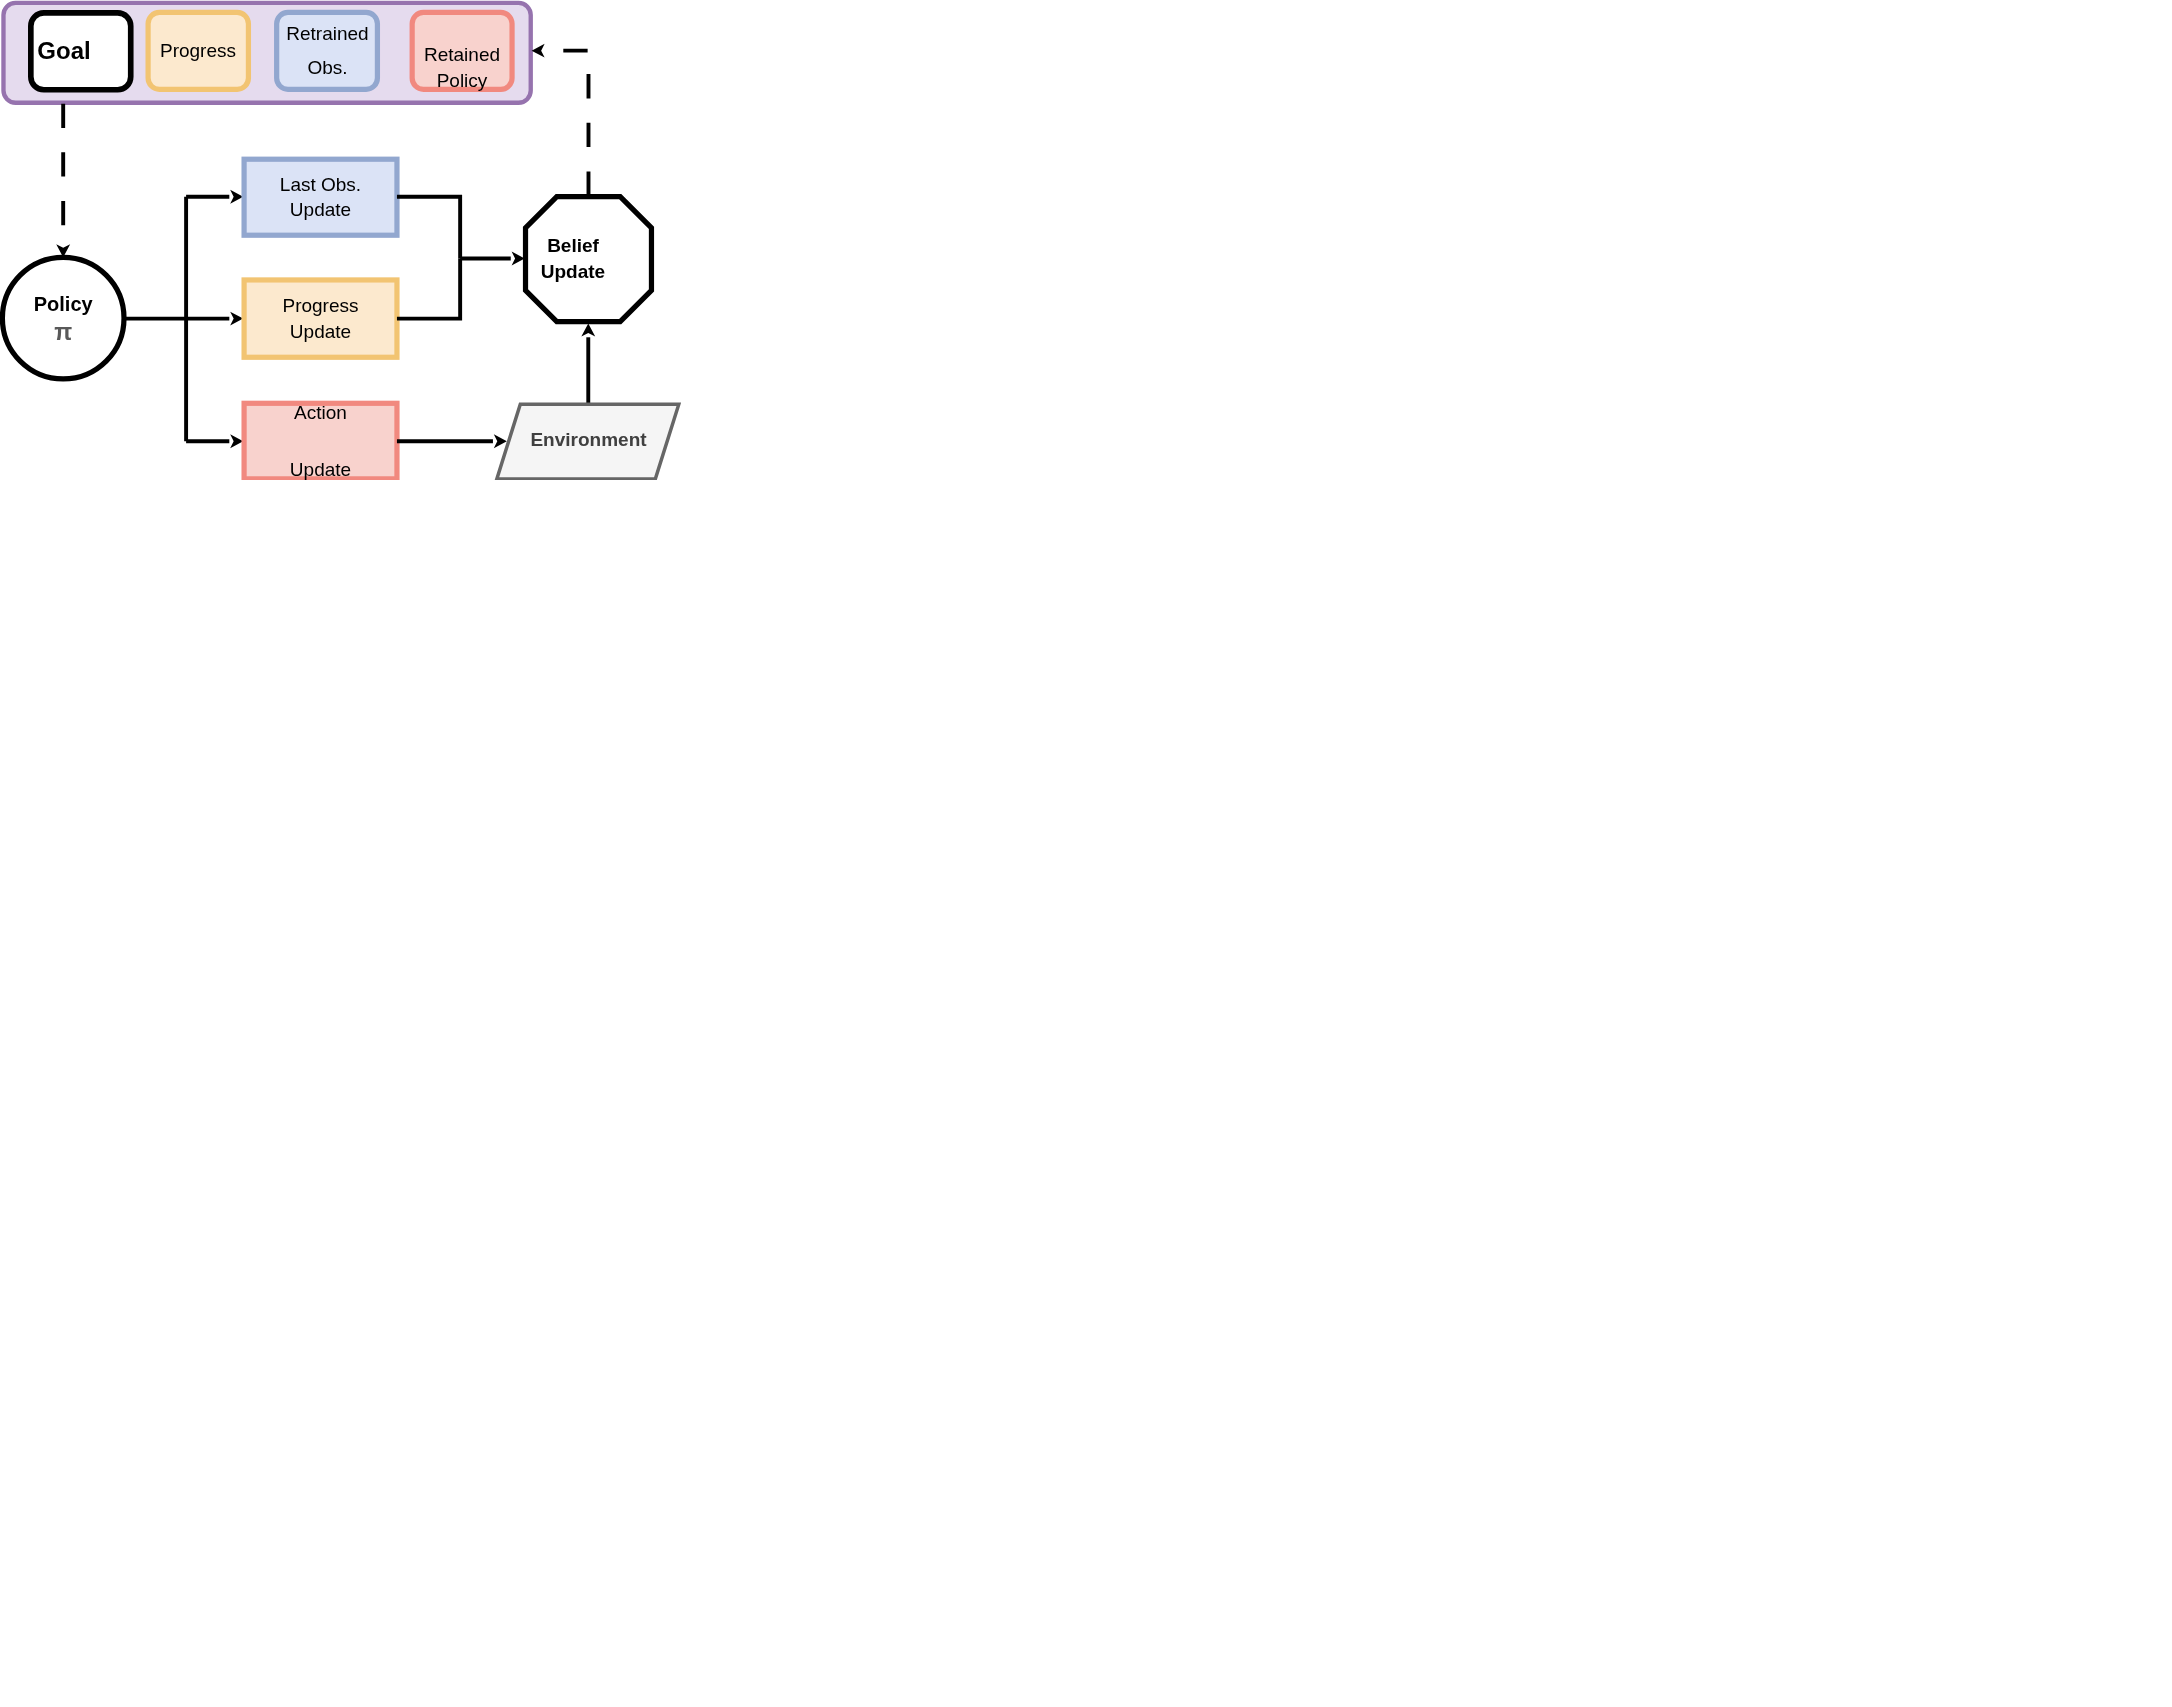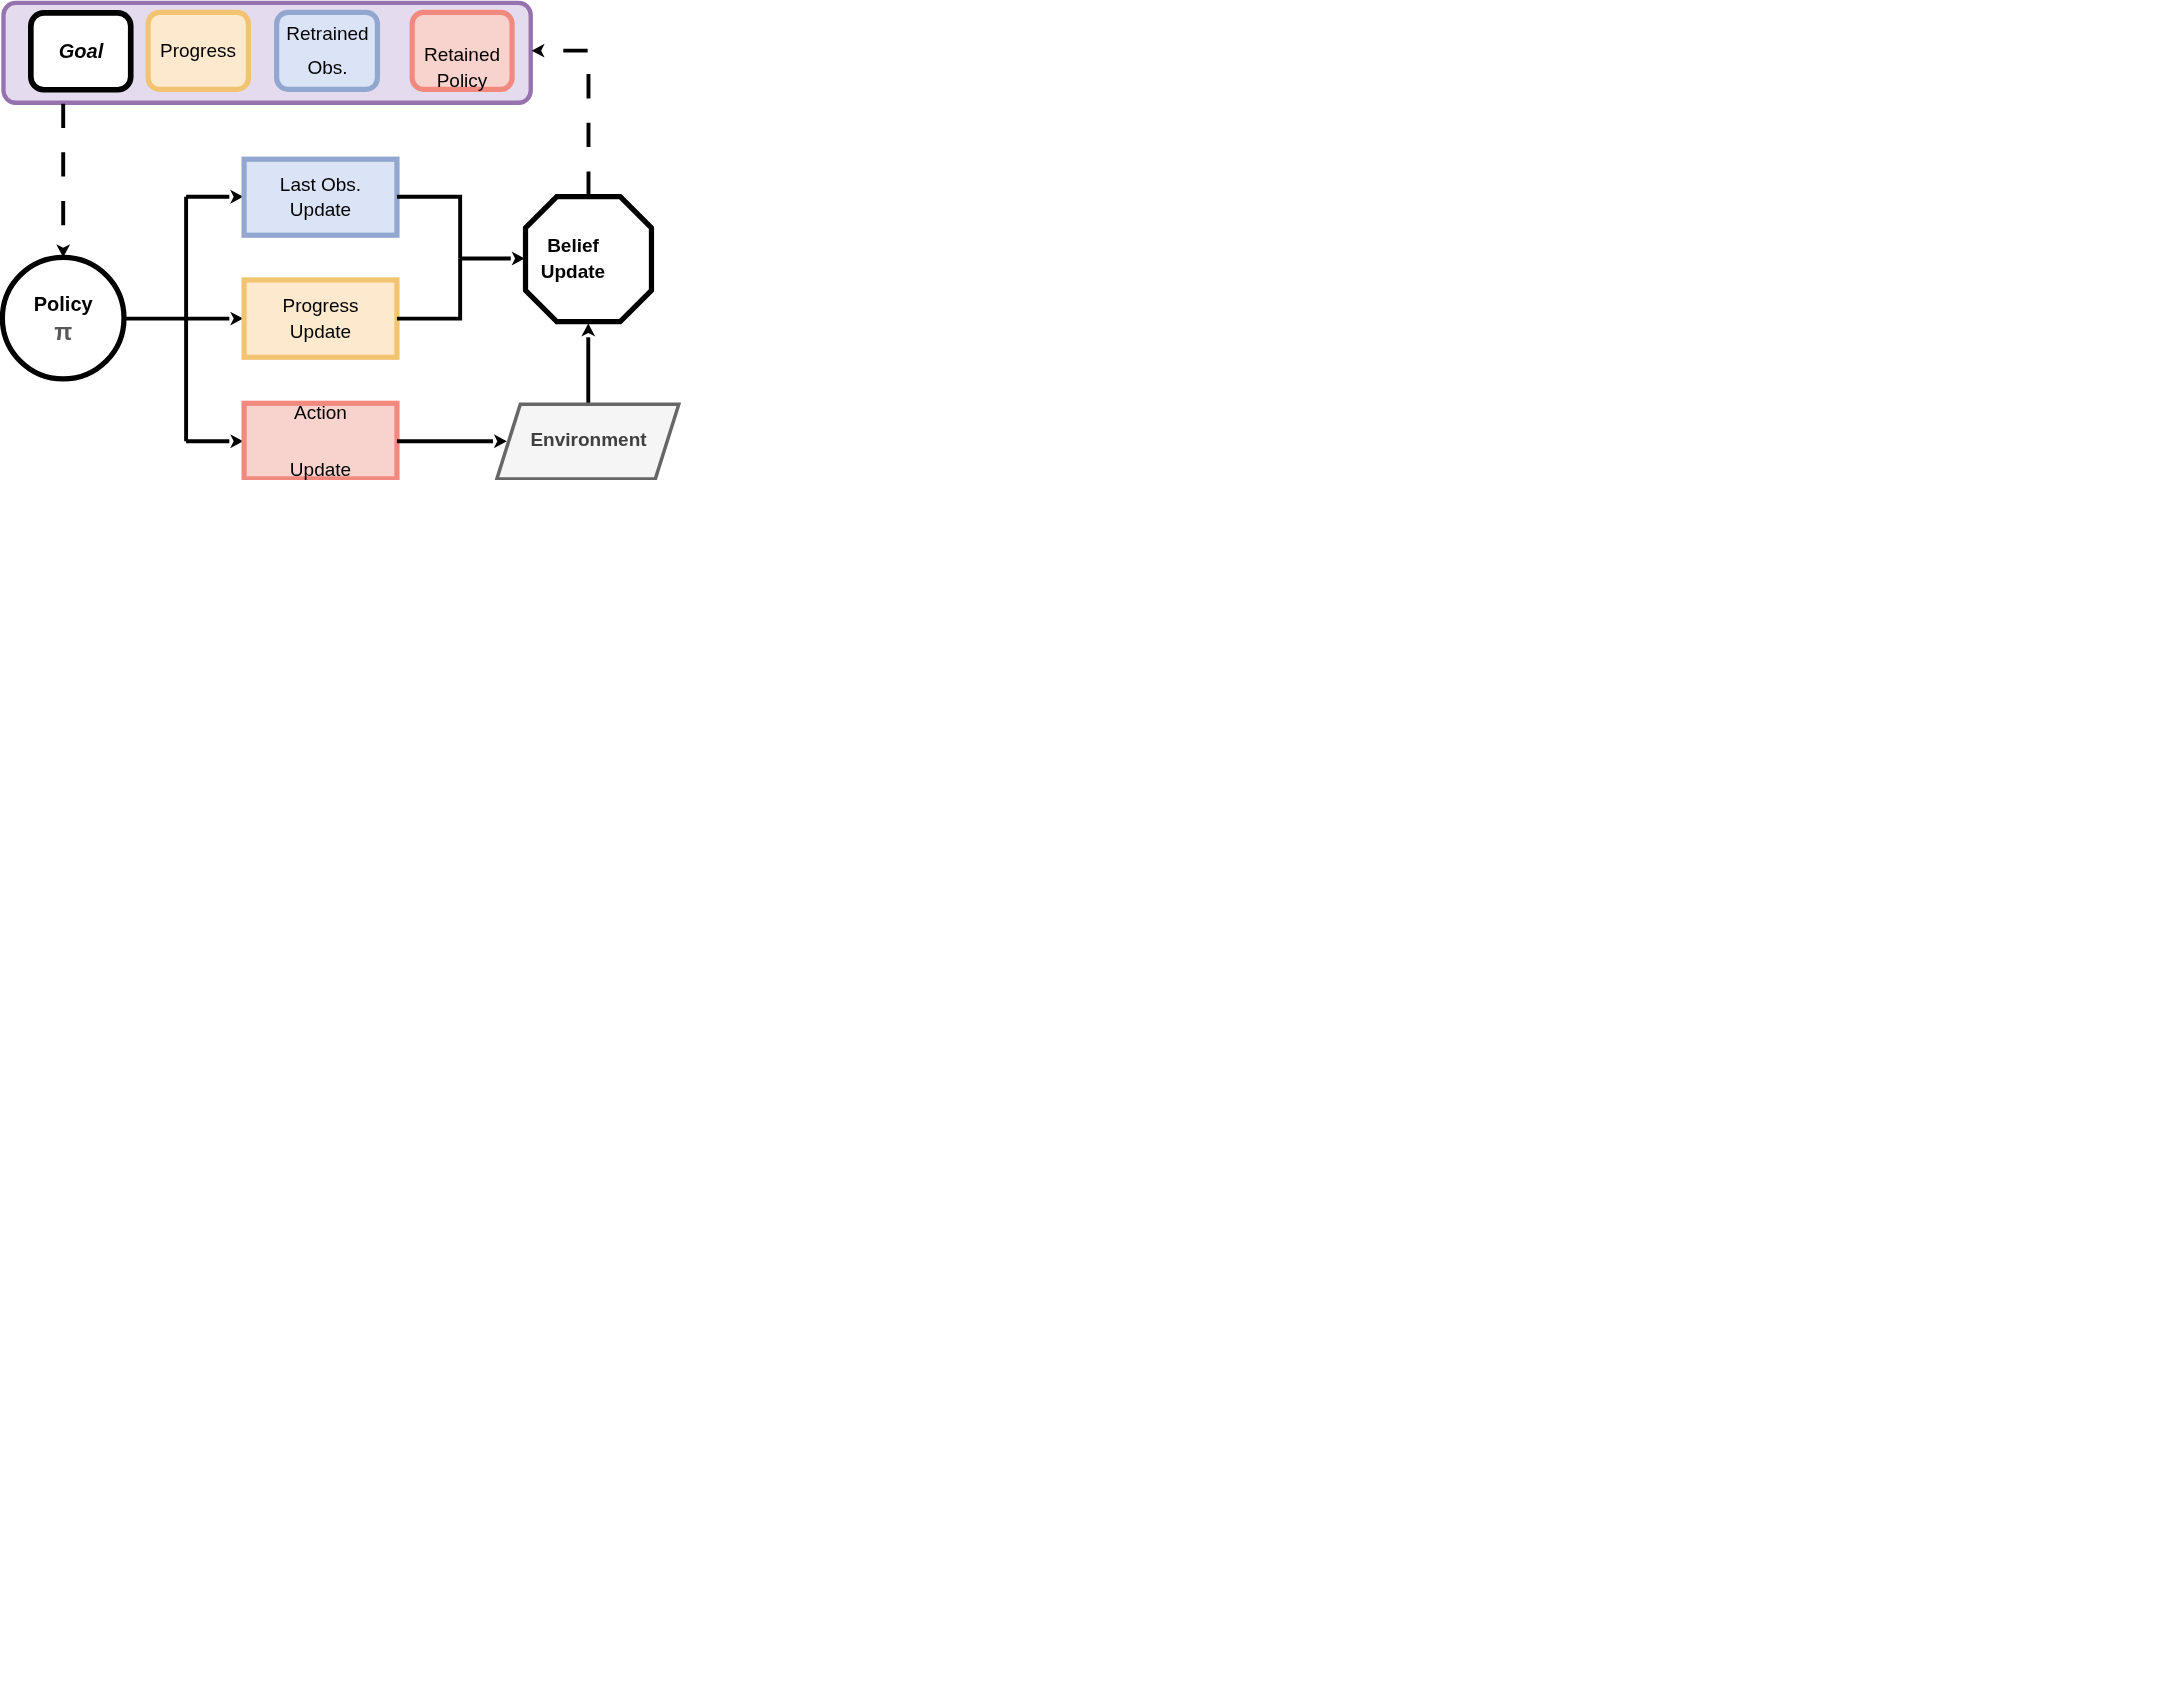--- a/index.html
+++ b/index.html
@@ -79,21 +79,21 @@
     <polygon points="1167,1015.5 1137,999.5 1145,1015.5 1137,1031.5" class="head"></polygon>
 
     <path d="M1354.5 928 V776" class="wire"></path>
     <polygon points="1354.5,744 1338.5,774 1354.5,766 1370.5,774" class="head"></polygon>
 
     <polygon points="1282,452 1428,452 1500,524 1500,668 1428,740 1282,740 1210,668 1210,524" class="shape-plain" stroke-width="11"></polygon>
 
     <polygon points="1198,930 1563,930 1509,1102 1144,1102" class="shape-env"></polygon>
   </svg>
 
-  <div class="label bold" style="left:31px; top:12.6px; width:100px; height:77px; font-size:20px;font-style:italic;">
+  <div class="label bold" style="left:14px; top:12.6px; width:100px; height:77px; font-size:24px;">
     <span>Goal</span>
   </div>
 
   <div class="label" style="left:148px; top:12px; width:100px; height:77px;">
     <span>Progress</span>
   </div>
 
   <div class="label col" style="left:277px; top:12px; width:101px; height:77px;gap:9px;">
     <span>Retrained</span>
     <span>Obs.</span>

